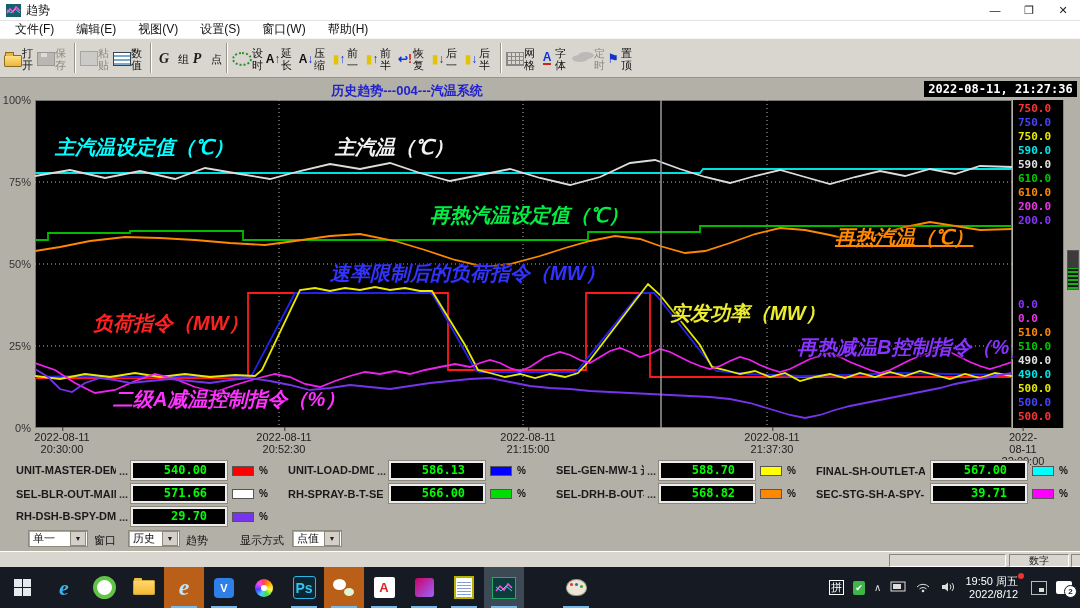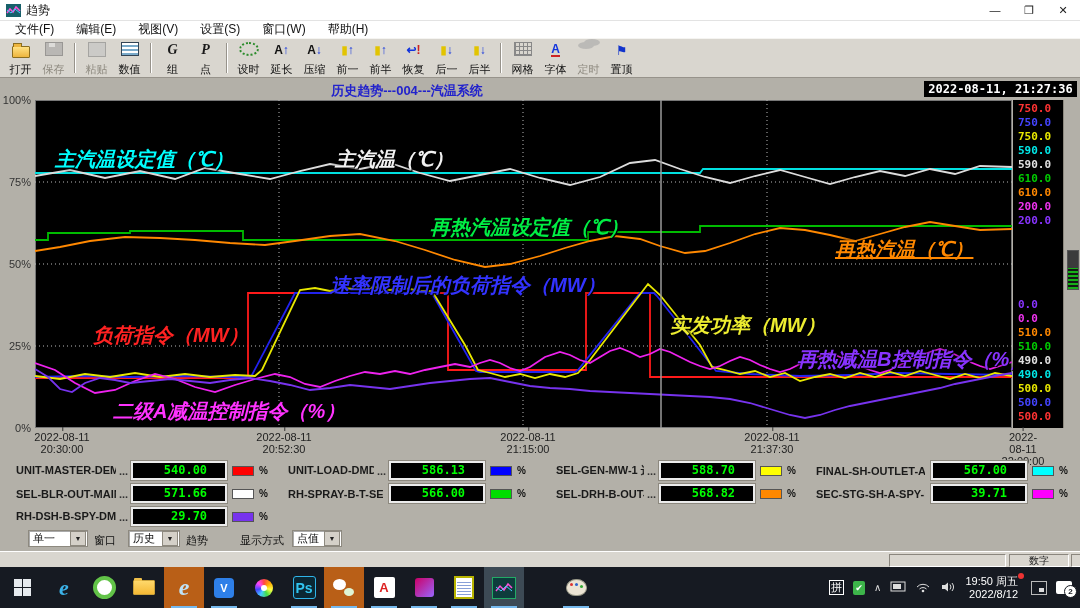--- a/index.html
+++ b/index.html
@@ -9,21 +9,21 @@
   .titlebar{position:absolute;top:0;left:0;width:1080px;height:21px;background:#fff;display:flex;align-items:center;padding-left:6px;box-sizing:border-box;border-bottom:1px solid #e3e3e3;}
   .appicon{display:flex;margin-right:5px;}
   .title{font-size:12px;color:#111;}
   .win-controls{margin-left:auto;display:flex;height:100%;}
   .wc{width:34px;text-align:center;font-size:11px;color:#222;line-height:21px;}
   
   .menubar{position:absolute;top:21px;left:0;width:1080px;height:17px;background:#fff;display:flex;align-items:center;padding-left:4px;box-sizing:border-box;font-size:12px;color:#111;}
   .menu-item{padding:0 11px;}
   
   .toolbar{position:absolute;top:38px;left:0;width:1080px;height:40px;background:#d9d6cf;border-top:1px solid #f5f4f1;border-bottom:1px solid #97938b;display:flex;align-items:center;padding-left:4px;box-sizing:border-box;}
-  .tbtn{width:33px;height:36px;display:flex;flex-direction:column;align-items:center;justify-content:space-between;padding:2px 0 1px;box-sizing:border-box;}
+  .tbtn{width:33px;height:36px;display:flex;flex-direction:row;align-items:center;justify-content:space-between;padding:2px 0 1px;box-sizing:border-box;}
   .tbtn .tbl{font-size:11px;color:#111;line-height:12px;}
   .tbtn.disabled .tbl{color:#8d897f;}
   .tbtn.disabled .tbi{filter:grayscale(1);opacity:.55;}
   .tbsep{width:0;height:30px;border-left:1px solid #97938b;border-right:1px solid #fff;margin:0 4px;}
   .tbi{height:16px;min-width:16px;display:flex;align-items:center;justify-content:center;font-size:12px;}
   .i-open-folder{width:16px;height:10px;background:linear-gradient(#ffe183,#edb53e);border:1px solid #8a6d1f;border-radius:1px;position:relative;margin-top:4px;}
   .i-open-folder::before{content:"";position:absolute;top:-4px;left:0;width:7px;height:3px;background:#edb53e;border:1px solid #8a6d1f;border-bottom:none;}
   .i-save-floppy{width:13px;height:12px;background:#93a0b5;border:1px solid #5c6678;position:relative;}
   .i-save-floppy::before{content:"";position:absolute;left:3px;top:0;width:6px;height:4px;background:#dde2ea;}
   .i-paste-clipboard{width:11px;height:13px;background:#bcc2cc;border:1px solid #737d8d;}
@@ -46,21 +46,21 @@
 
   
   .chart-title{position:absolute;top:82px;left:407px;transform:translateX(-50%);font-size:13px;font-weight:bold;color:#2222cc;white-space:nowrap;}
   .tsbox{position:absolute;top:81px;left:924px;width:153px;height:16px;background:#000;color:#fff;font-weight:bold;font-size:12px;text-align:center;line-height:16px;font-family:"DejaVu Sans Mono",monospace;}
 
   
   .ylabels{position:absolute;left:0;top:100px;width:32px;height:328px;}
   .ylab{position:absolute;right:1px;transform:translateY(-50%);font-size:11px;color:#333;}
   .plot{position:absolute;left:35px;top:100px;width:977px;height:328px;background:#000;}
   .plot svg{position:absolute;left:0;top:0;}
-  #plotlabels{position:absolute;left:0;top:16px;width:899px;height:328px;pointer-events:none;}
+  #plotlabels{position:absolute;left:0;top:4px;width:899px;height:328px;pointer-events:none;}
   .clabel{position:absolute;font-weight:bold;font-style:italic;font-size:20px;white-space:nowrap;text-shadow:1px 1px 0 #000,0 0 4px #000;}
   .rstrip{position:absolute;left:1013px;top:100px;width:50px;height:328px;background:#000;}
   .rs{height:14px;line-height:14px;font-weight:bold;font-size:11px;font-family:"DejaVu Sans Mono",monospace;padding-left:5px;}
   #scaletop{position:absolute;top:2px;left:0;right:0;}
   #scalebottom{position:absolute;top:198px;left:0;right:0;}
   .scrollcol{position:absolute;left:1063px;top:100px;width:17px;height:328px;background:#b3b0a8;border-left:1px solid #8d897f;}
   .thumb{position:absolute;left:3px;top:150px;width:10px;height:38px;border:1px solid #555;background:linear-gradient(#3b3b3b 0 45%,transparent 45%),repeating-linear-gradient(180deg,#17b017 0 2px,#161616 2px 4px);background-color:#161616;}
   .xlabels{position:absolute;left:5px;top:431px;width:886px;height:28px;}
   .xl{position:absolute;transform:translateX(-50%);text-align:center;font-size:11px;color:#222;line-height:12px;}
   .xl::before{content:"";position:absolute;top:-4px;left:50%;width:1px;height:4px;background:#333;}

